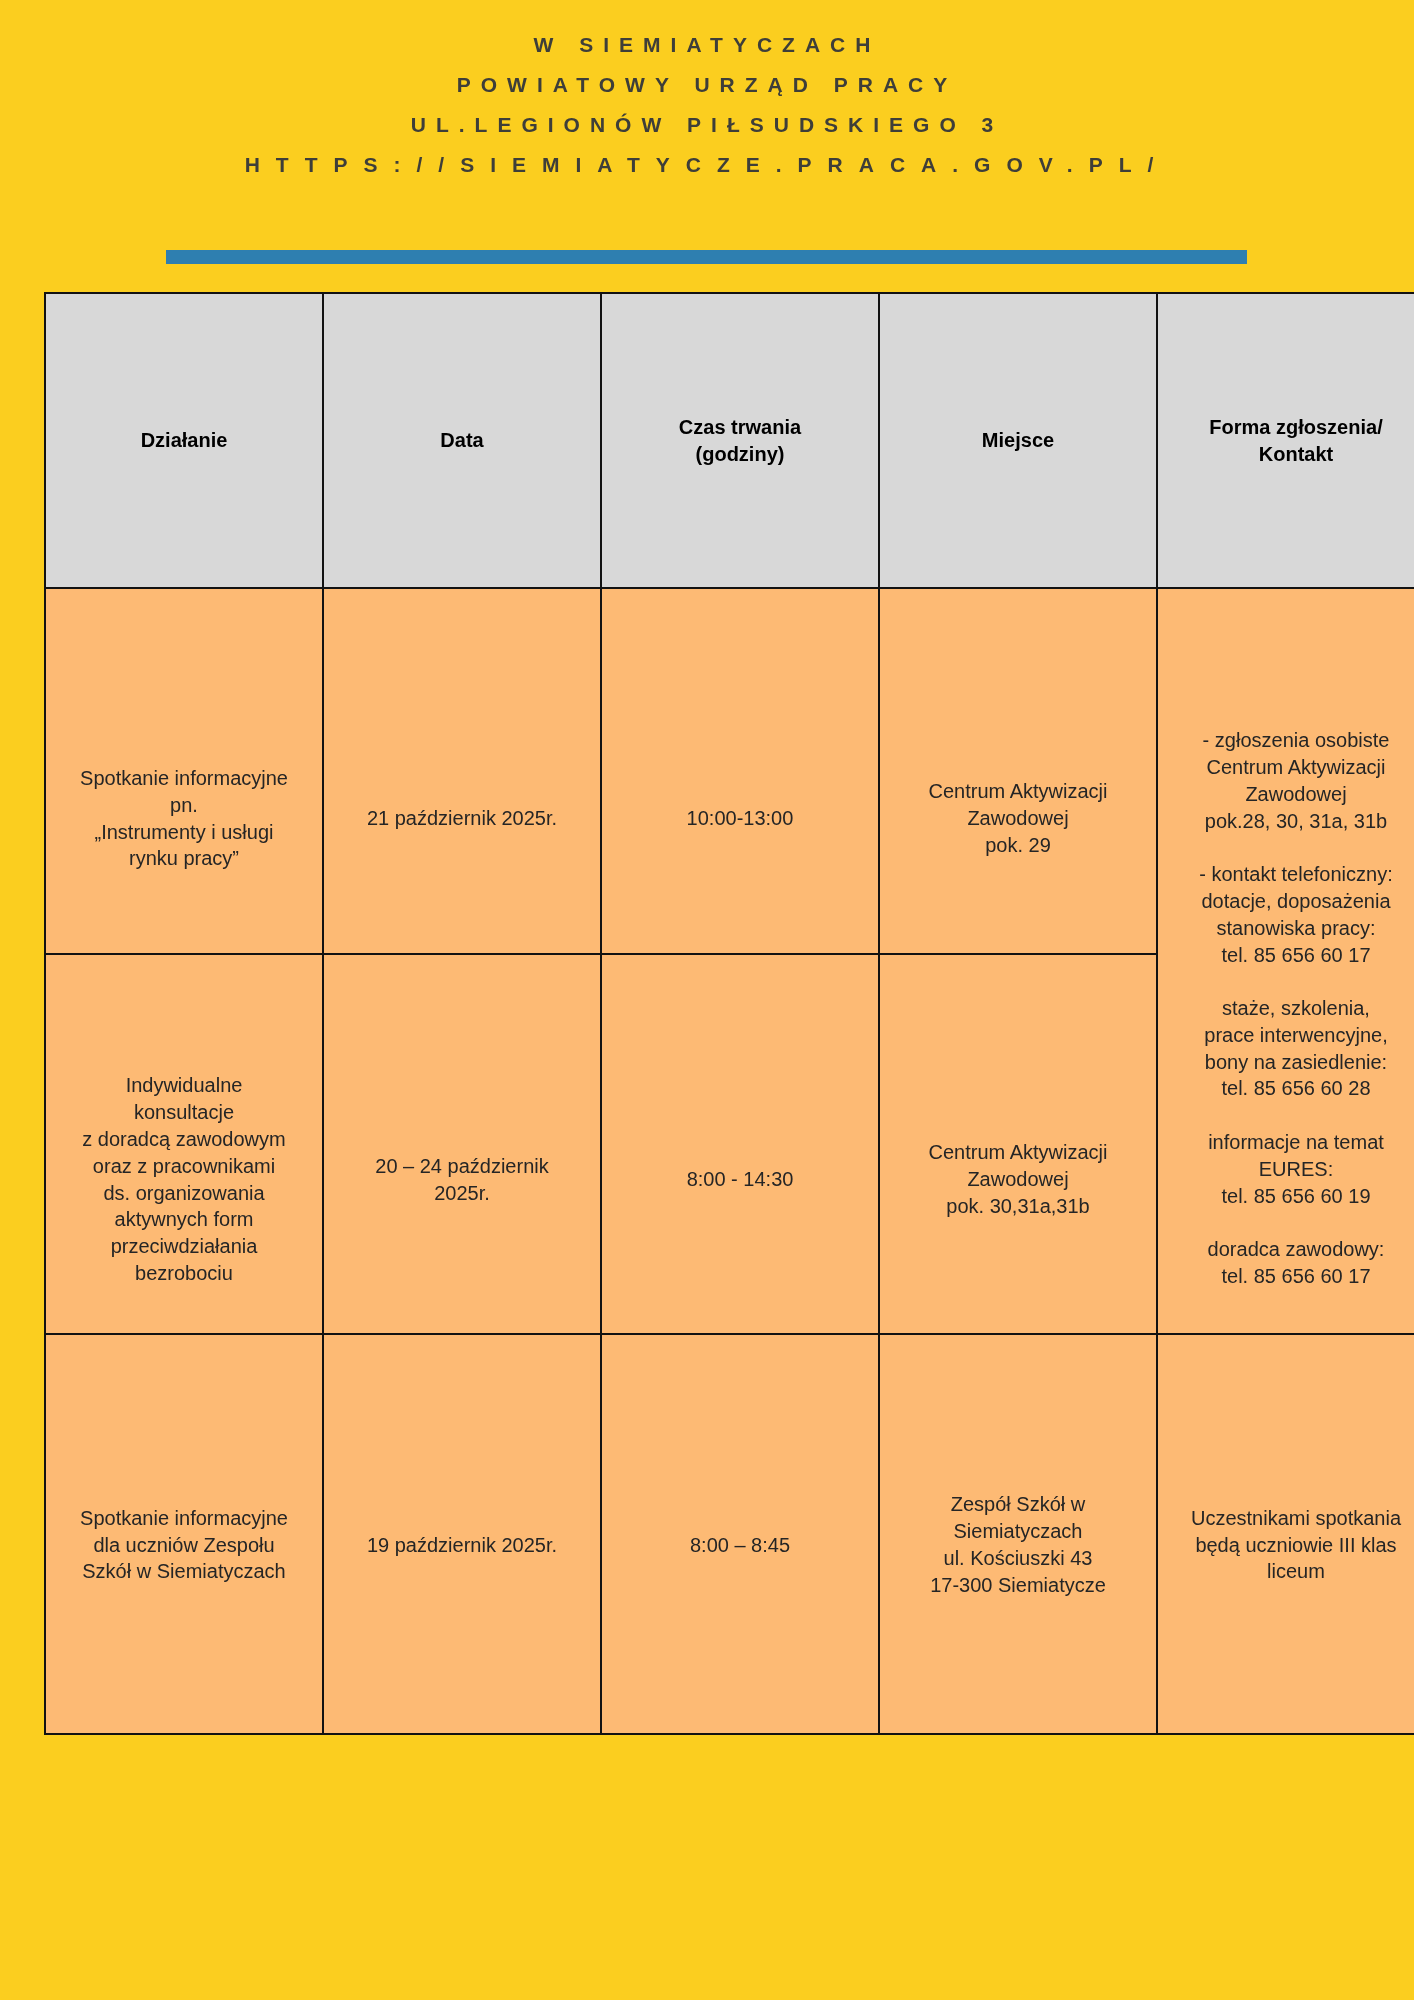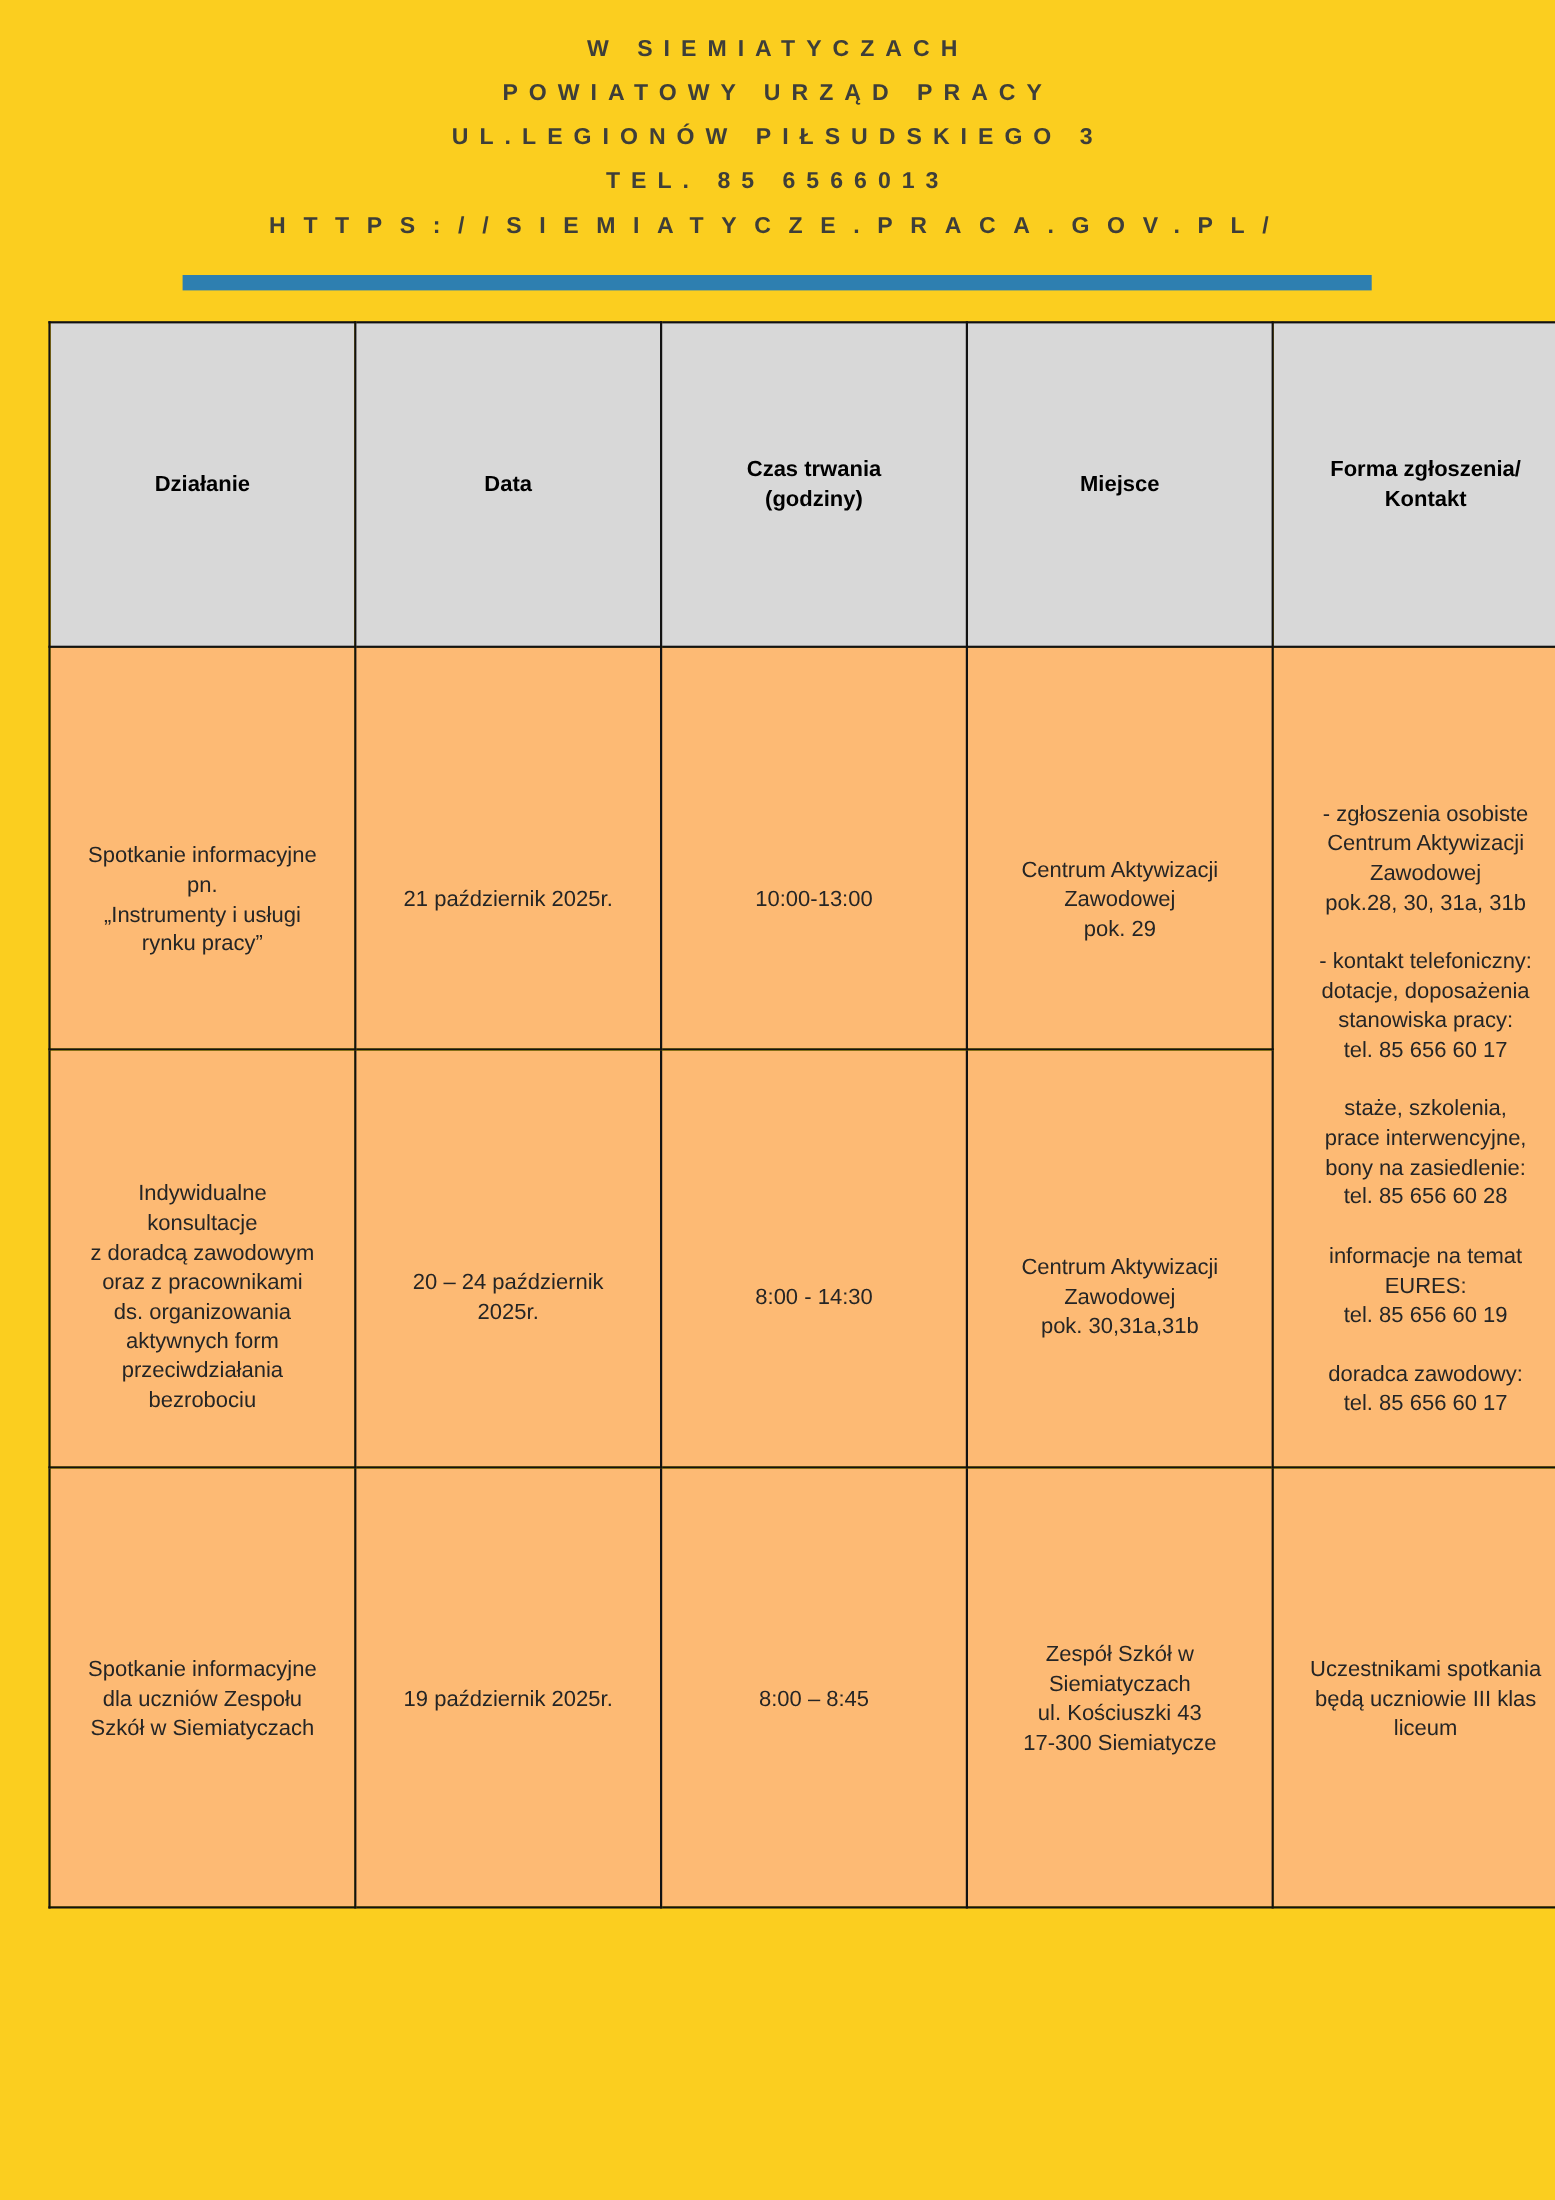--- a/index.html
+++ b/index.html
@@ -50,21 +50,20 @@
 
   .cell-text { white-space: pre-line; display: inline-block; }
 </style>
 </head>
 <body>
 
 <div class="org-header">
   <p>W SIEMIATYCZACH</p>
   <p>POWIATOWY URZĄD PRACY</p>
   <p>UL.LEGIONÓW PIŁSUDSKIEGO 3</p>
-  <p>TEL. 85 6566013</p>
   <p class="url">HTTPS://SIEMIATYCZE.PRACA.GOV.PL/</p>
 </div>
 
 <div class="accent-bar"></div>
 
 <table class="schedule">
   <colgroup>
     <col style="width:20%">
       <col style="width:20%">
       <col style="width:20%">

